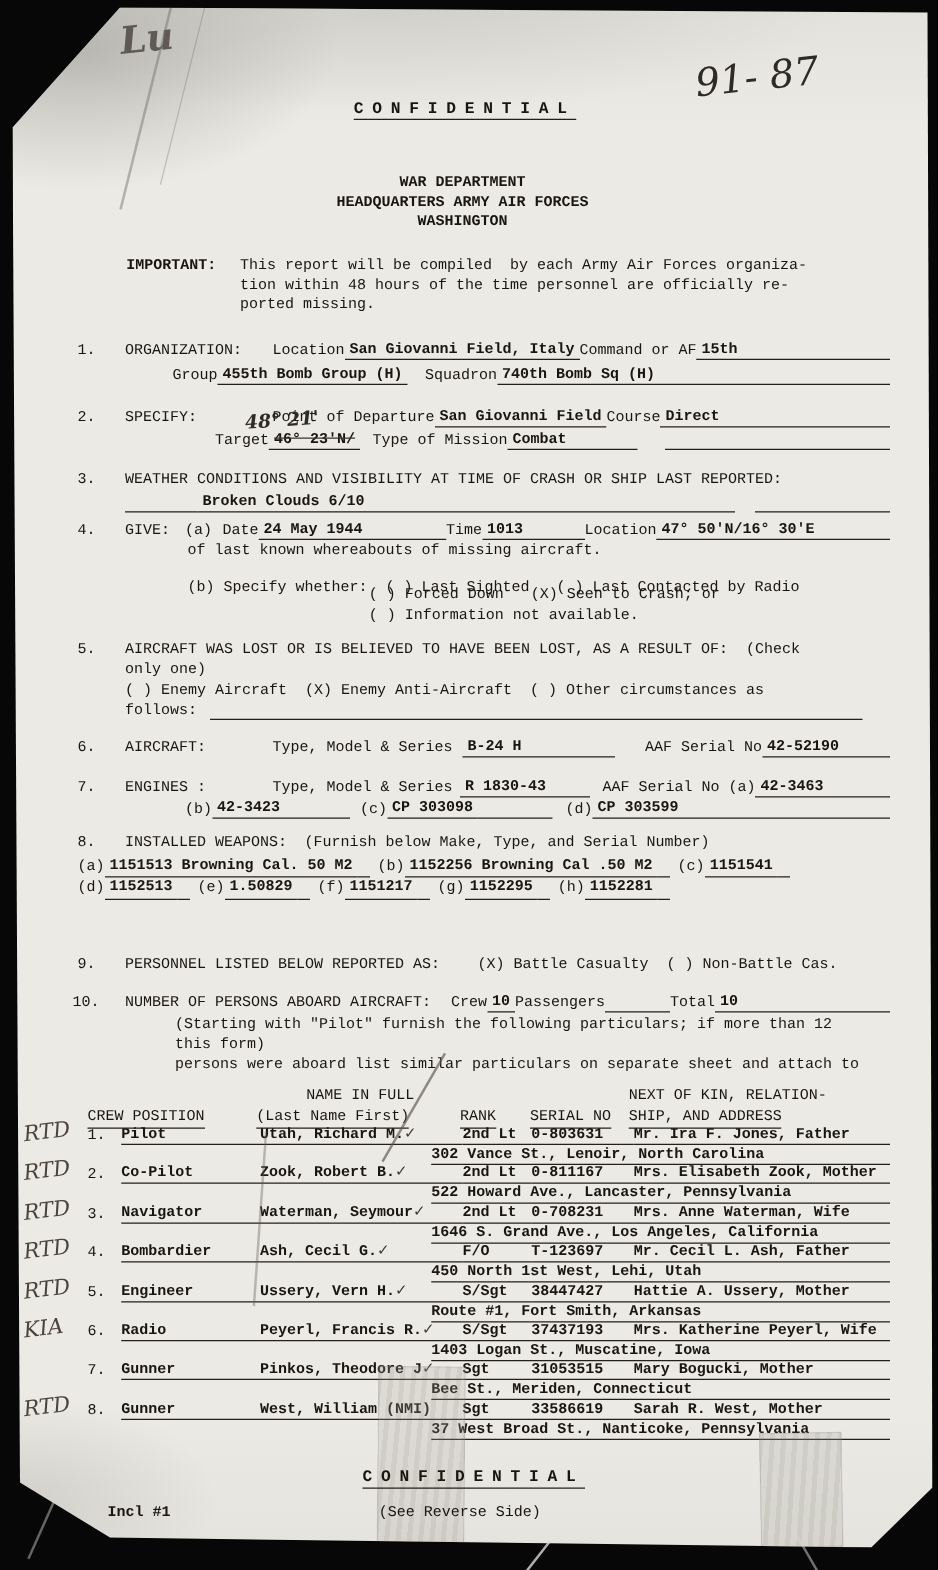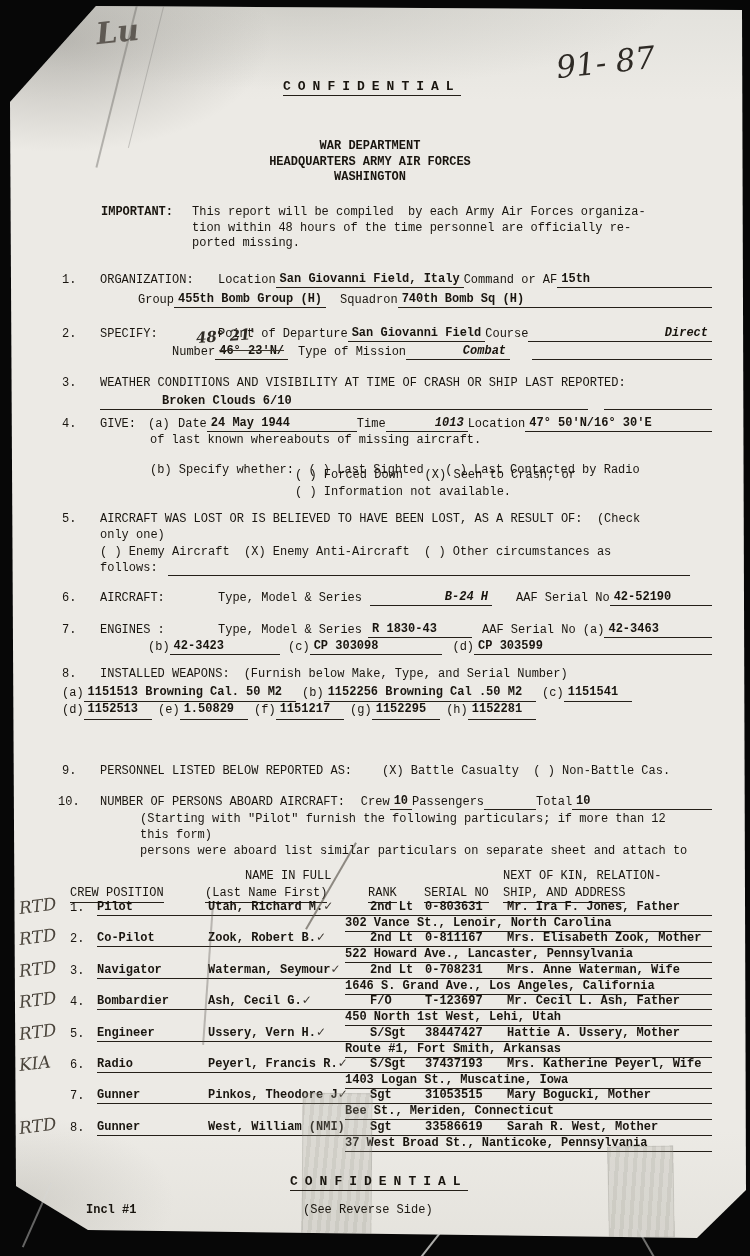--- a/index.html
+++ b/index.html
@@ -17,21 +17,21 @@
       radial-gradient(ellipse 220px 120px at 20px 1200px, rgba(160,158,150,.30), rgba(160,158,150,0) 70%),
       linear-gradient(180deg, #e2e1dc 0%, #eceae5 8%, #eceae5 90%, #e4e2dc 100%);
     clip-path: polygon(96px 6px, 742px 10px, 746px 1190px, 697px 1238px, 88px 1230px, 16px 1186px, 10px 102px);
     color:#19150f;
     font-size:12px;
   }
   .L { position:absolute; display:flex; align-items:flex-end; line-height:15px; }
   .L span { white-space:pre; }
   .lbl {}
   .v { font-weight:bold; border-bottom:1.3px solid #241f18; padding:0 4px 0 4px; }
-  .vc { text-align:right;font-style:italic; }
+  .vc { text-align:left; }
   .r { border-bottom:1.3px solid #241f18; flex:1 1 auto; min-width:10px; }
   .rf { border-bottom:1.3px solid #241f18; flex:0 0 auto; }
   .g { flex:0 0 auto; }
   .num { flex:0 0 auto; }
   .spaced { letter-spacing:7px; font-weight:bold; }
   .undl { border-bottom:1.6px solid #241f18; padding-bottom:1px; }
   
   .hw {
     font-family:"DejaVu Serif",serif; font-style:italic; color:#46403a;
     position:absolute; white-space:pre;
@@ -111,21 +111,21 @@
 
     <div class="L" style="left:62px; top:326px; width:650px;">
       <span class="num" style="width:38px;">2.</span>
       <span class="lbl" style="width:118px;">SPECIFY:</span>
       <span class="lbl">Point of Departure</span>
       <span class="v">San Giovanni Field</span>
       <span class="lbl">Course</span>
       <span class="v vc" style="flex:1 1 auto;">Direct</span>
     </div>
     <div class="L" style="left:172px; top:344px; width:540px;">
-      <span class="lbl">Number</span>
+      <span class="lbl">Target</span>
       <span class="v" style="text-decoration:line-through; text-decoration-color:#3b352d;">46° 23'N/</span>
       <span class="g" style="width:10px;"></span>
       <span class="lbl">Type of Mission</span>
       <span class="v vc" style="width:96px;">Combat</span>
       <span class="g" style="width:22px;"></span>
       <span class="r"></span>
     </div>
 
     <div class="hw" style="left:196px; top:327px; font-size:15px; font-weight:bold; transform:rotate(-4deg); color:#2f2b25;">48° 21'</div>
 

